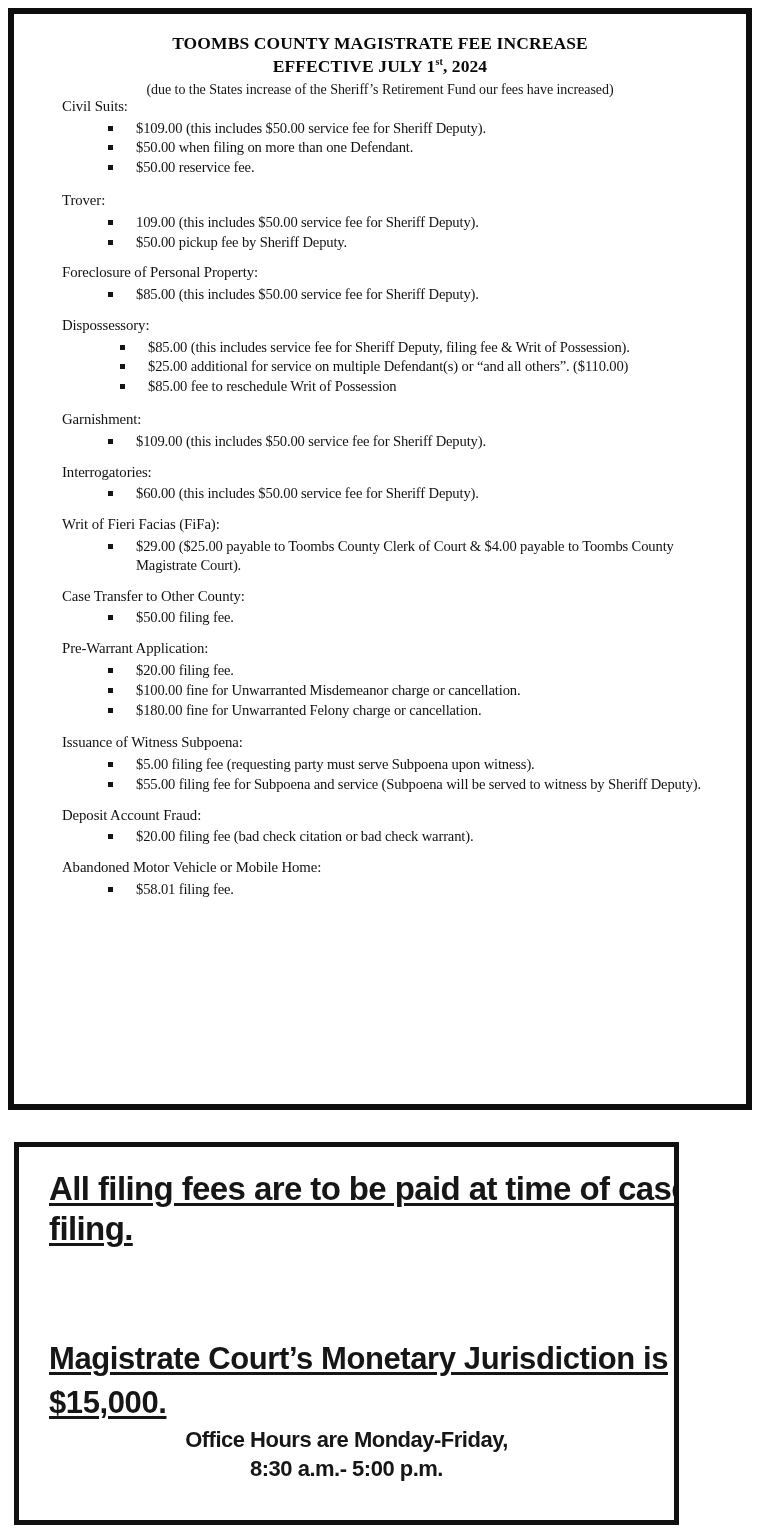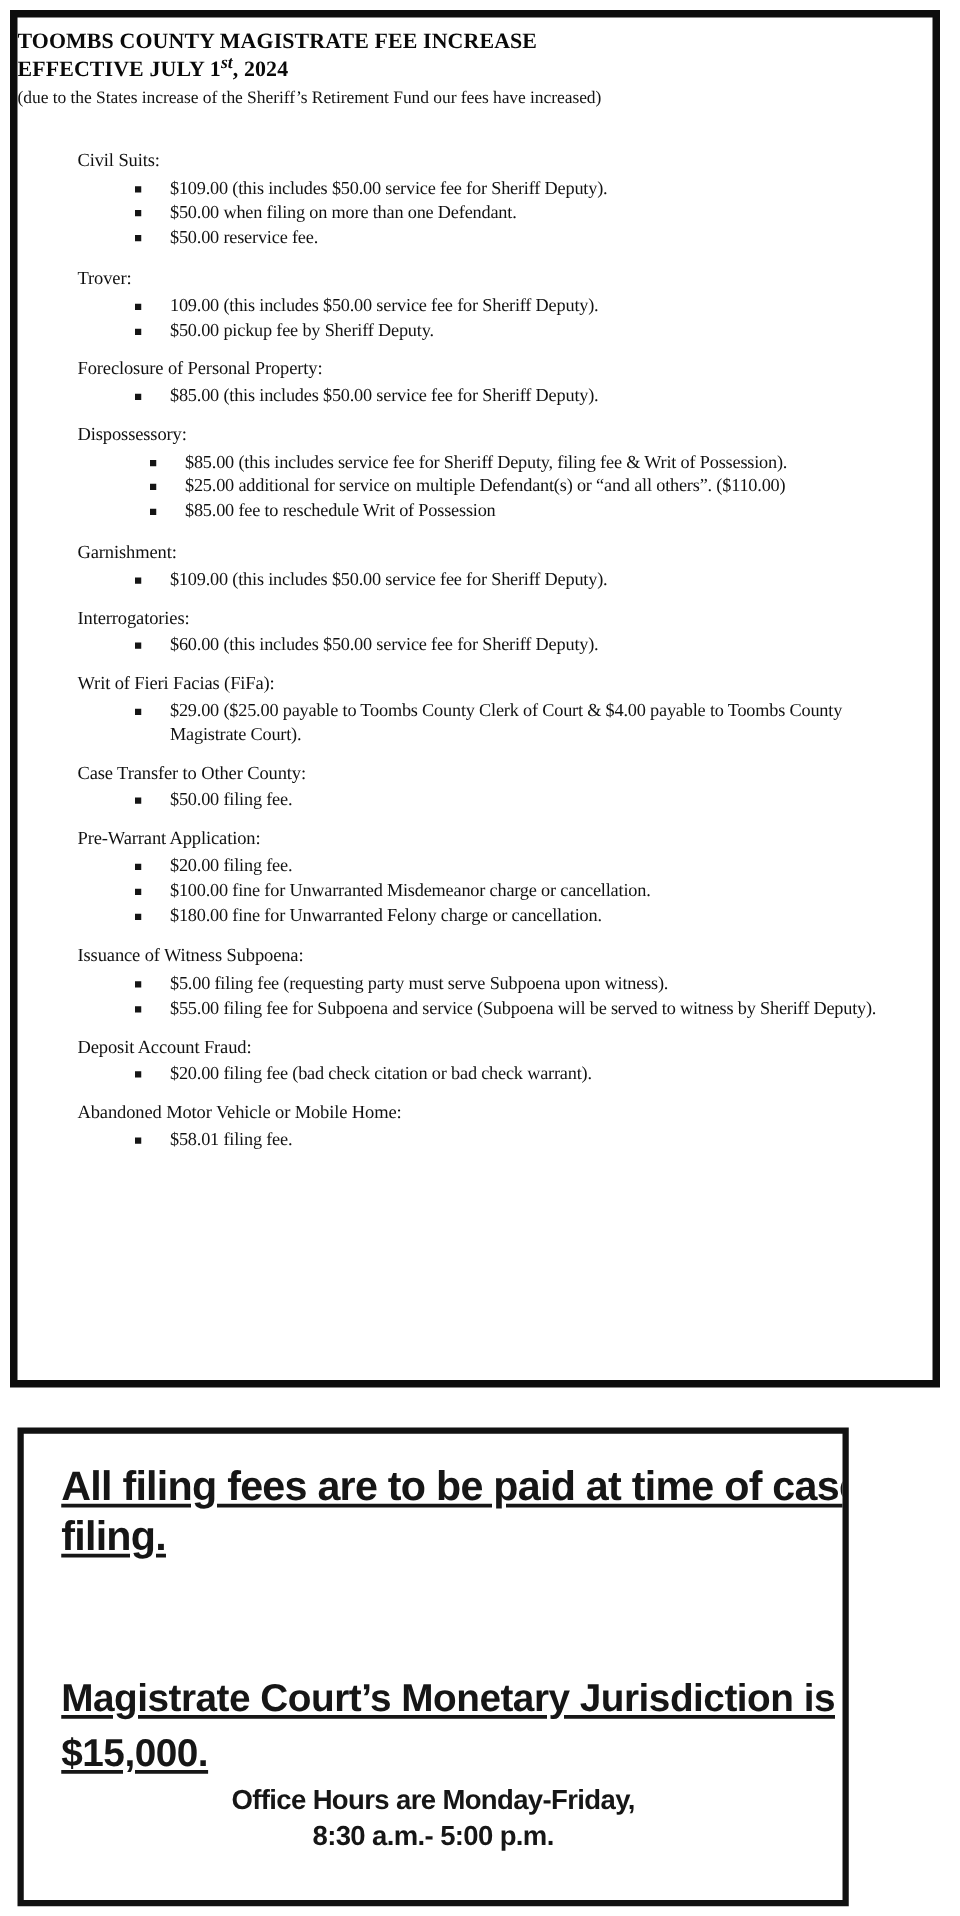--- a/index.html
+++ b/index.html
@@ -24,47 +24,46 @@
     top: 8px;
     width: 744px;
     height: 1102px;
     border: 6px solid #0d0d0d;
     background: #ffffff;
     box-sizing: border-box;
     overflow: hidden;
   }
 
   #doc-header {
-    padding-top: 7px;
+    text-align: center;
+    padding-top: 18px;
   }
   .hdr-line1, .hdr-line2 {
     font-family: "Liberation Serif", serif;
     font-weight: bold;
     font-size: 17.5px;
     letter-spacing: 0.1px;
     line-height: 1.28;
     color: #0a0a0a;
   }
   .hdr-line2 { margin-top: 1px; }
   .hdr-line2 sup {
-    font-size: 14px;
+    font-size: 10px;
     vertical-align: super;
     line-height: 0;
-    font-style: italic;
   }
   .hdr-sub {
     font-family: "Liberation Serif", serif;
     font-size: 14px;
     margin-top: 4px;
     color: #131313;
     letter-spacing: -0.05px;
   }
 
   #fee-list {
-    margin-top: 34px;
     padding: 0 14px 0 48px;
   }
   .fee-section {
     margin-bottom: 15px;
   }
   .fee-section.tight { margin-bottom: 13px; }
   .section-title {
     font-family: "Liberation Serif", serif;
     font-size: 14.8px;
     color: #111111;

